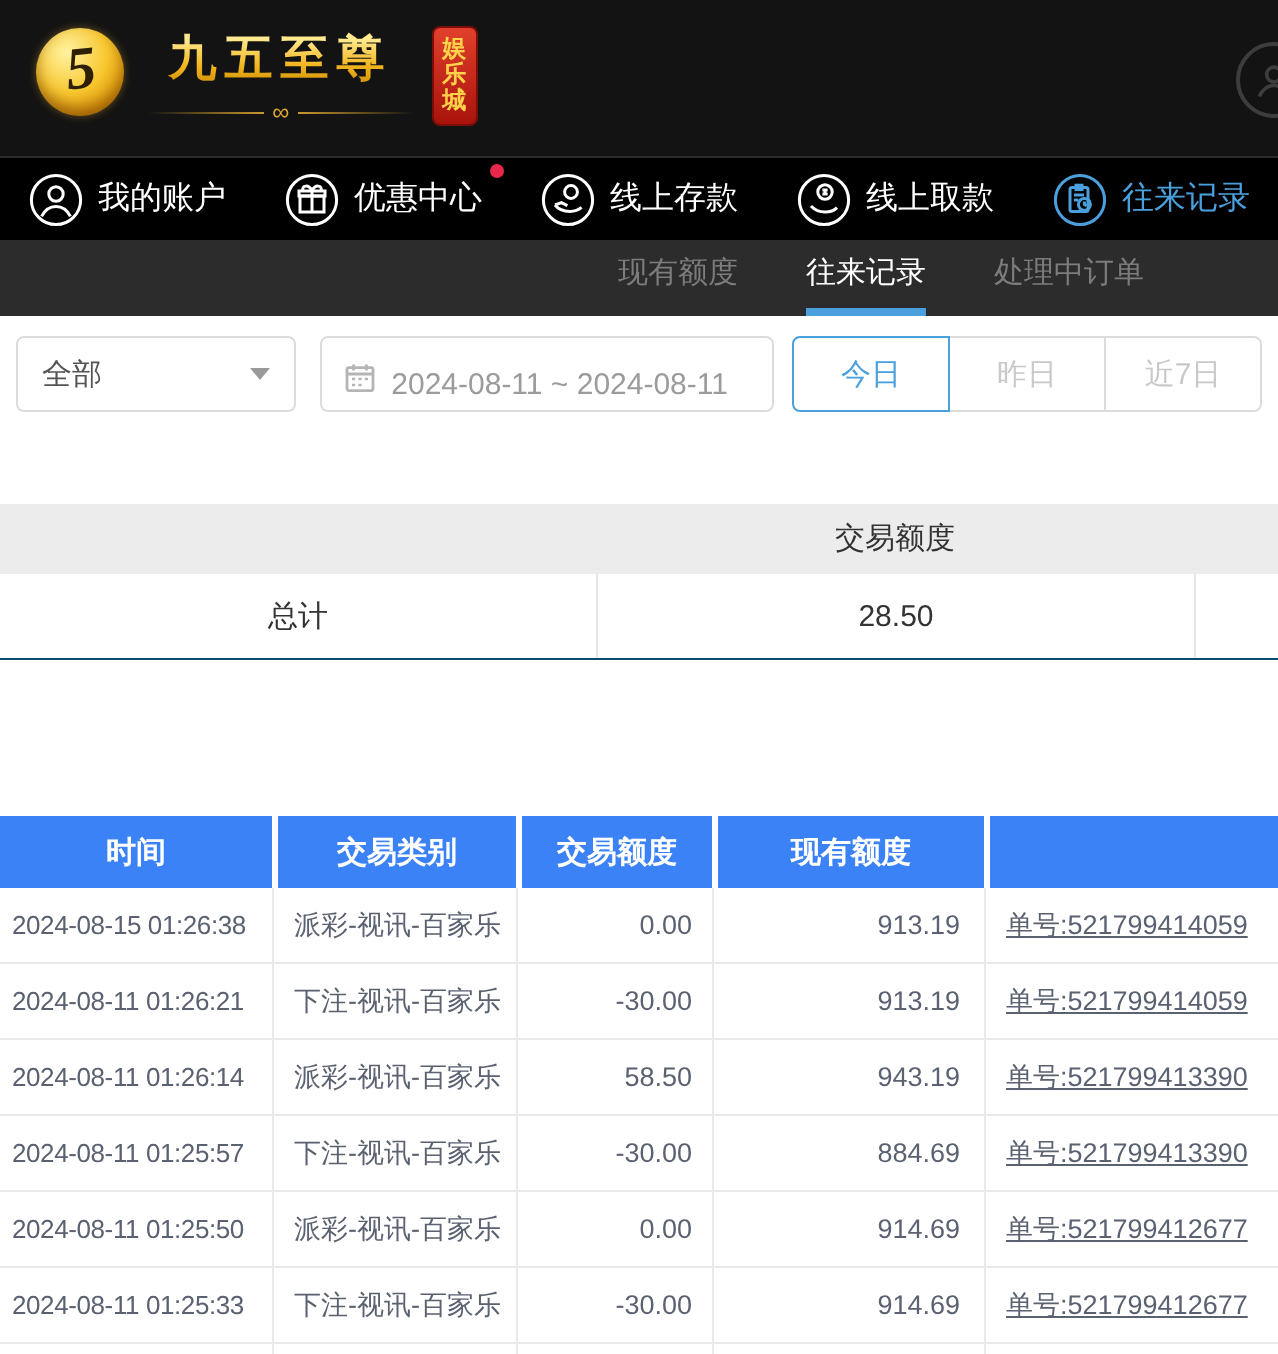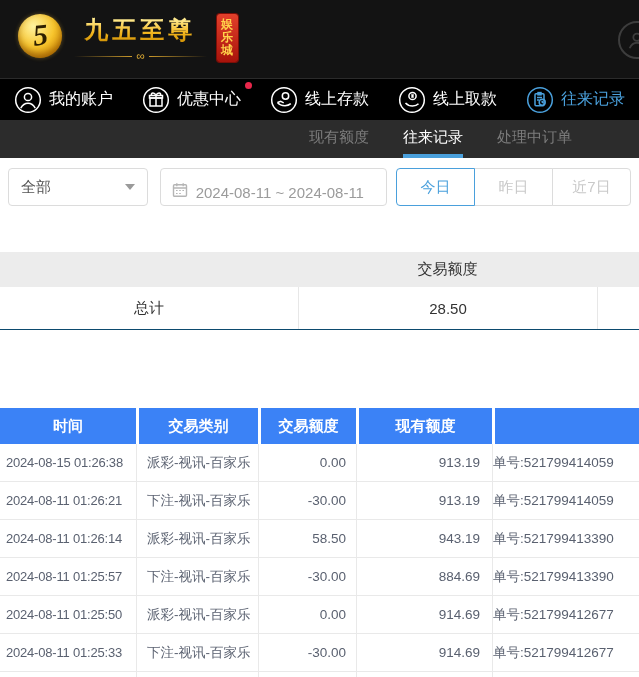--- a/index.html
+++ b/index.html
@@ -90,21 +90,21 @@
   .thead .th:first-child { border-left:none; }
   .trow { display:grid; grid-template-columns:136px 122px 98px 136px 147px;
     height:38px; border-bottom:1px solid #e9e9e9; color:#5a6170; font-size:13.5px; }
   .trow > div { height:100%; display:flex; align-items:center; border-left:1px solid #e9e9e9; }
   .trow > div:first-child { border-left:none; }
   .c-time { padding-left:6px; font-size:13px; letter-spacing:-0.2px; white-space:nowrap; }
   .c-type { padding:2px 4px 2px 10px; line-height:16px; }
   .c-type span { display:block; }
   .c-amount { justify-content:flex-end; padding-right:10px; }
   .c-balance { justify-content:flex-end; padding-right:12px; }
-  .c-order { white-space:nowrap; }
+  .c-order { padding-left:10px; white-space:nowrap;text-decoration:underline; }
   .trow.partial { height:5px; border-bottom:none; overflow:hidden; }
 </style>
 </head>
 <body>
 
 <div class="brand-band">
   <div class="logo-circle">
     <span class="logo-glyph">5</span>
   </div>
   <div class="logo-mid">

